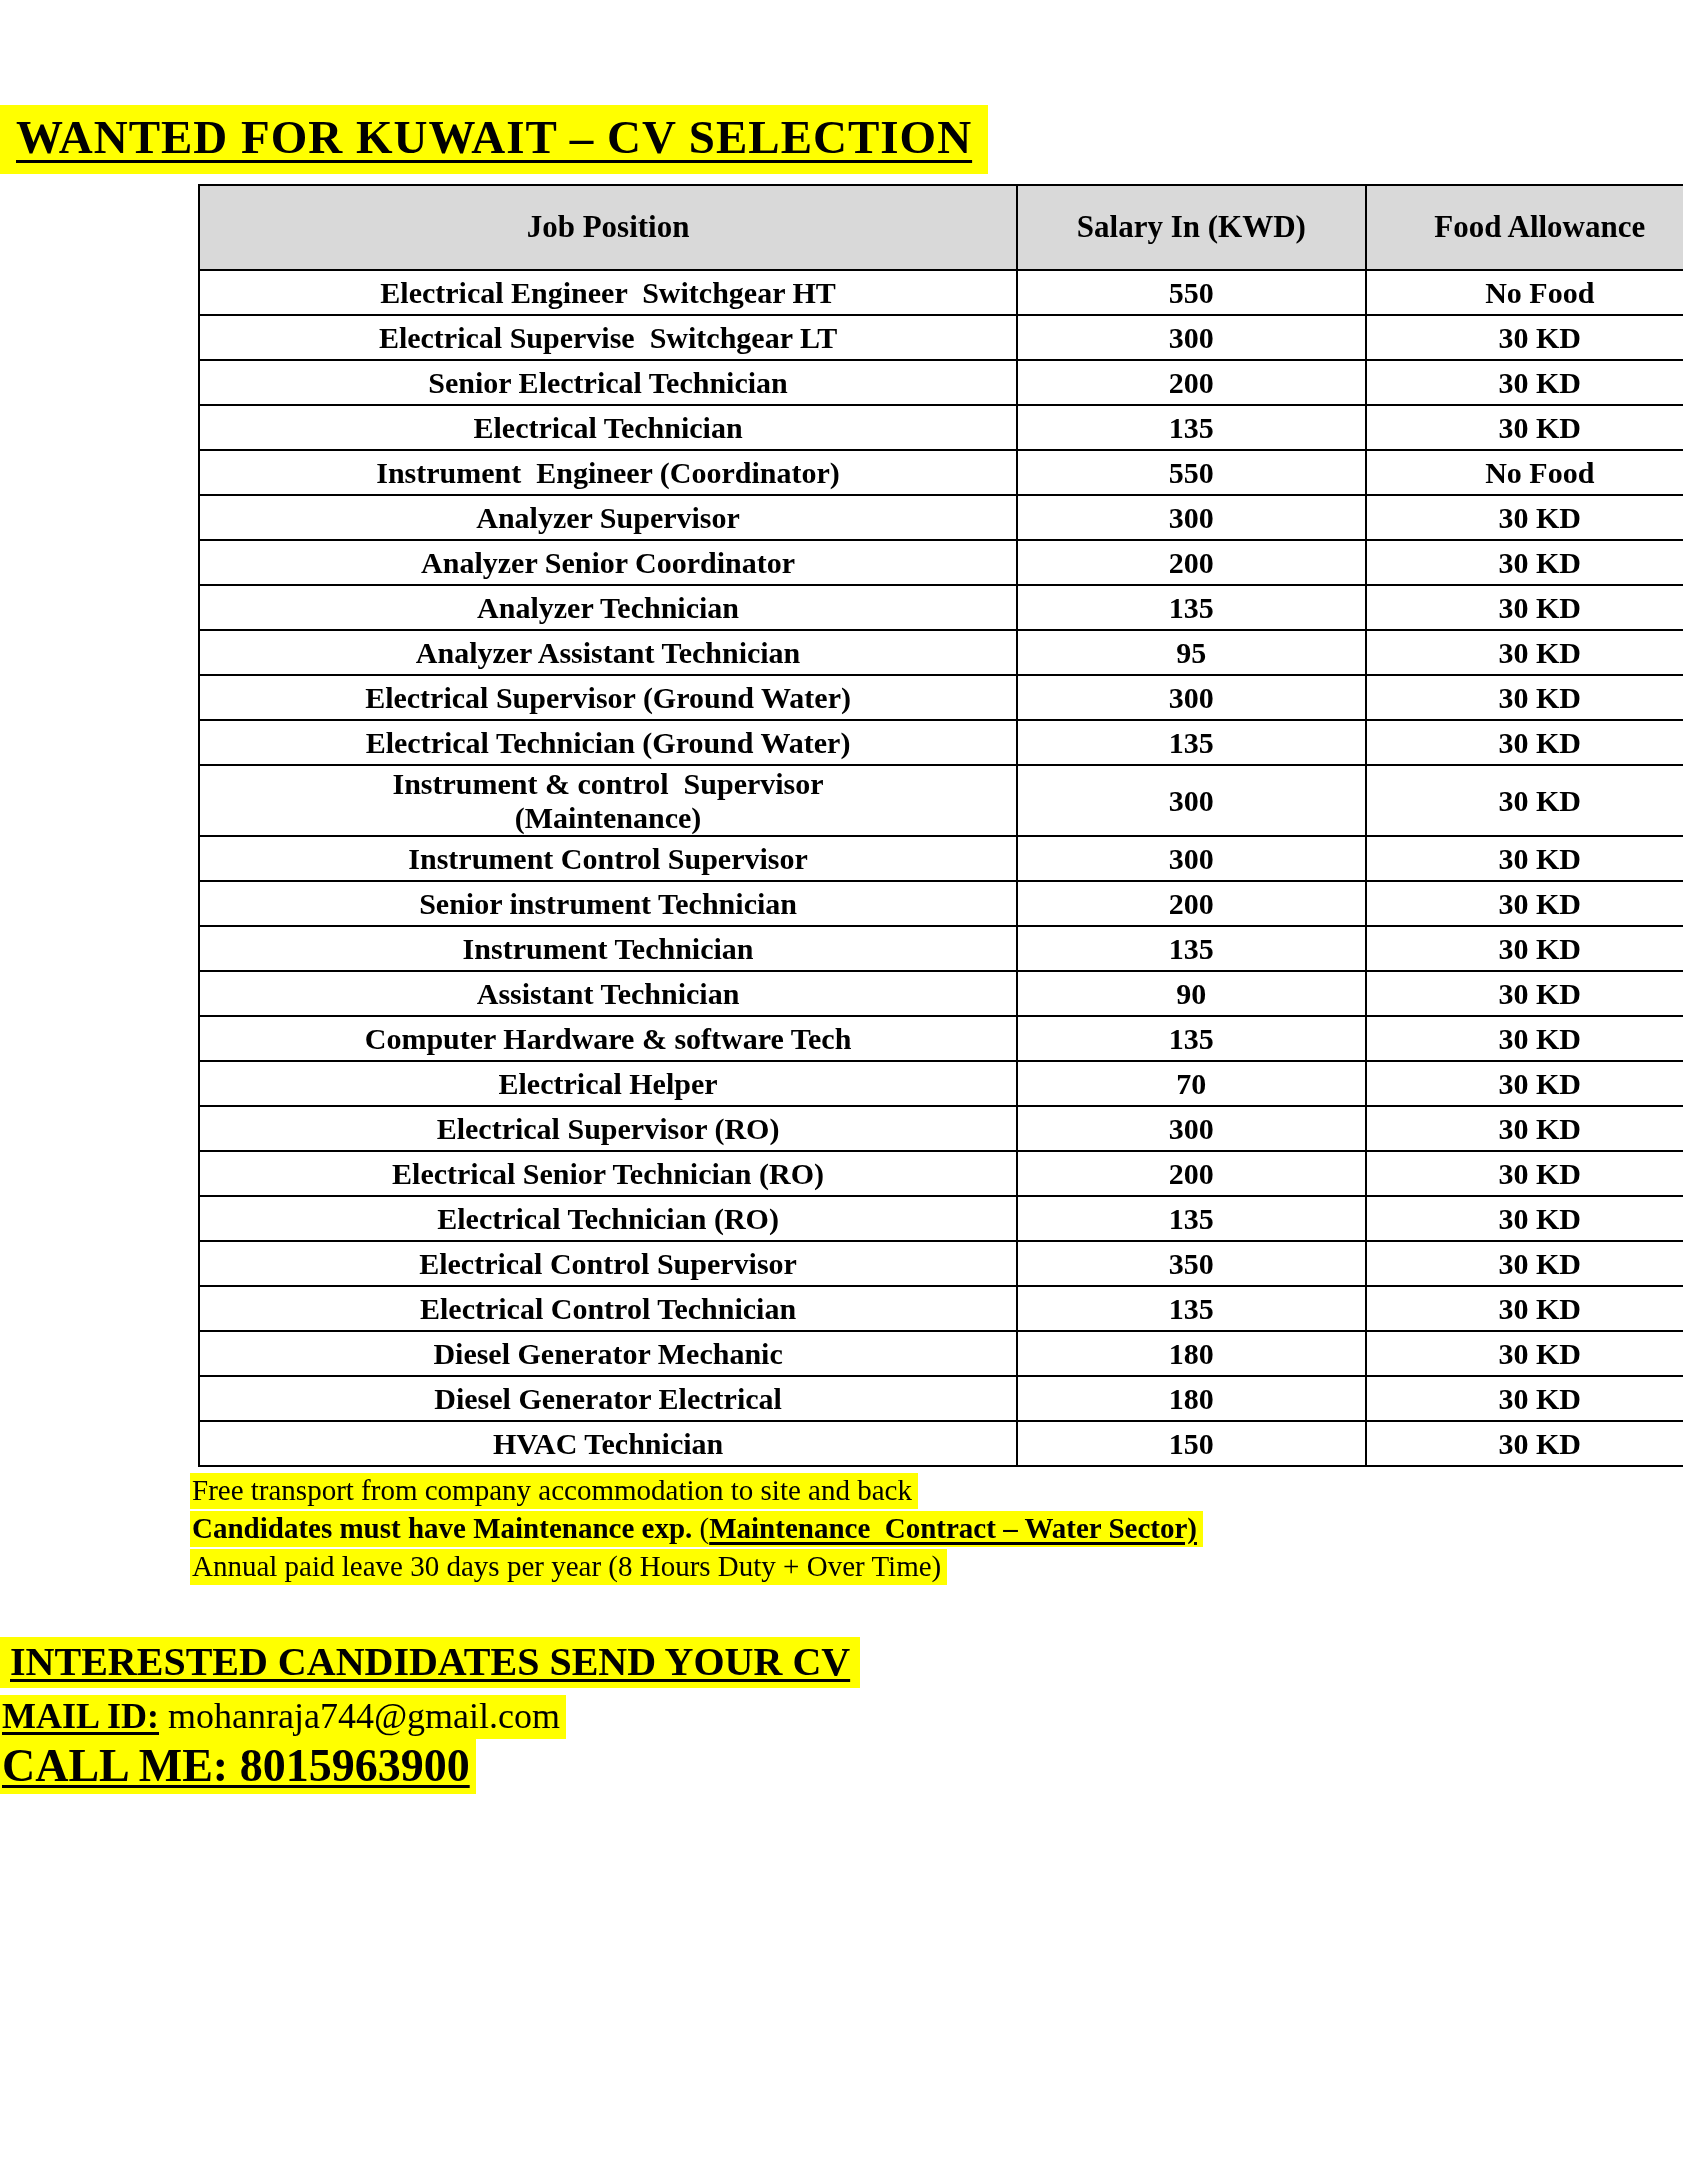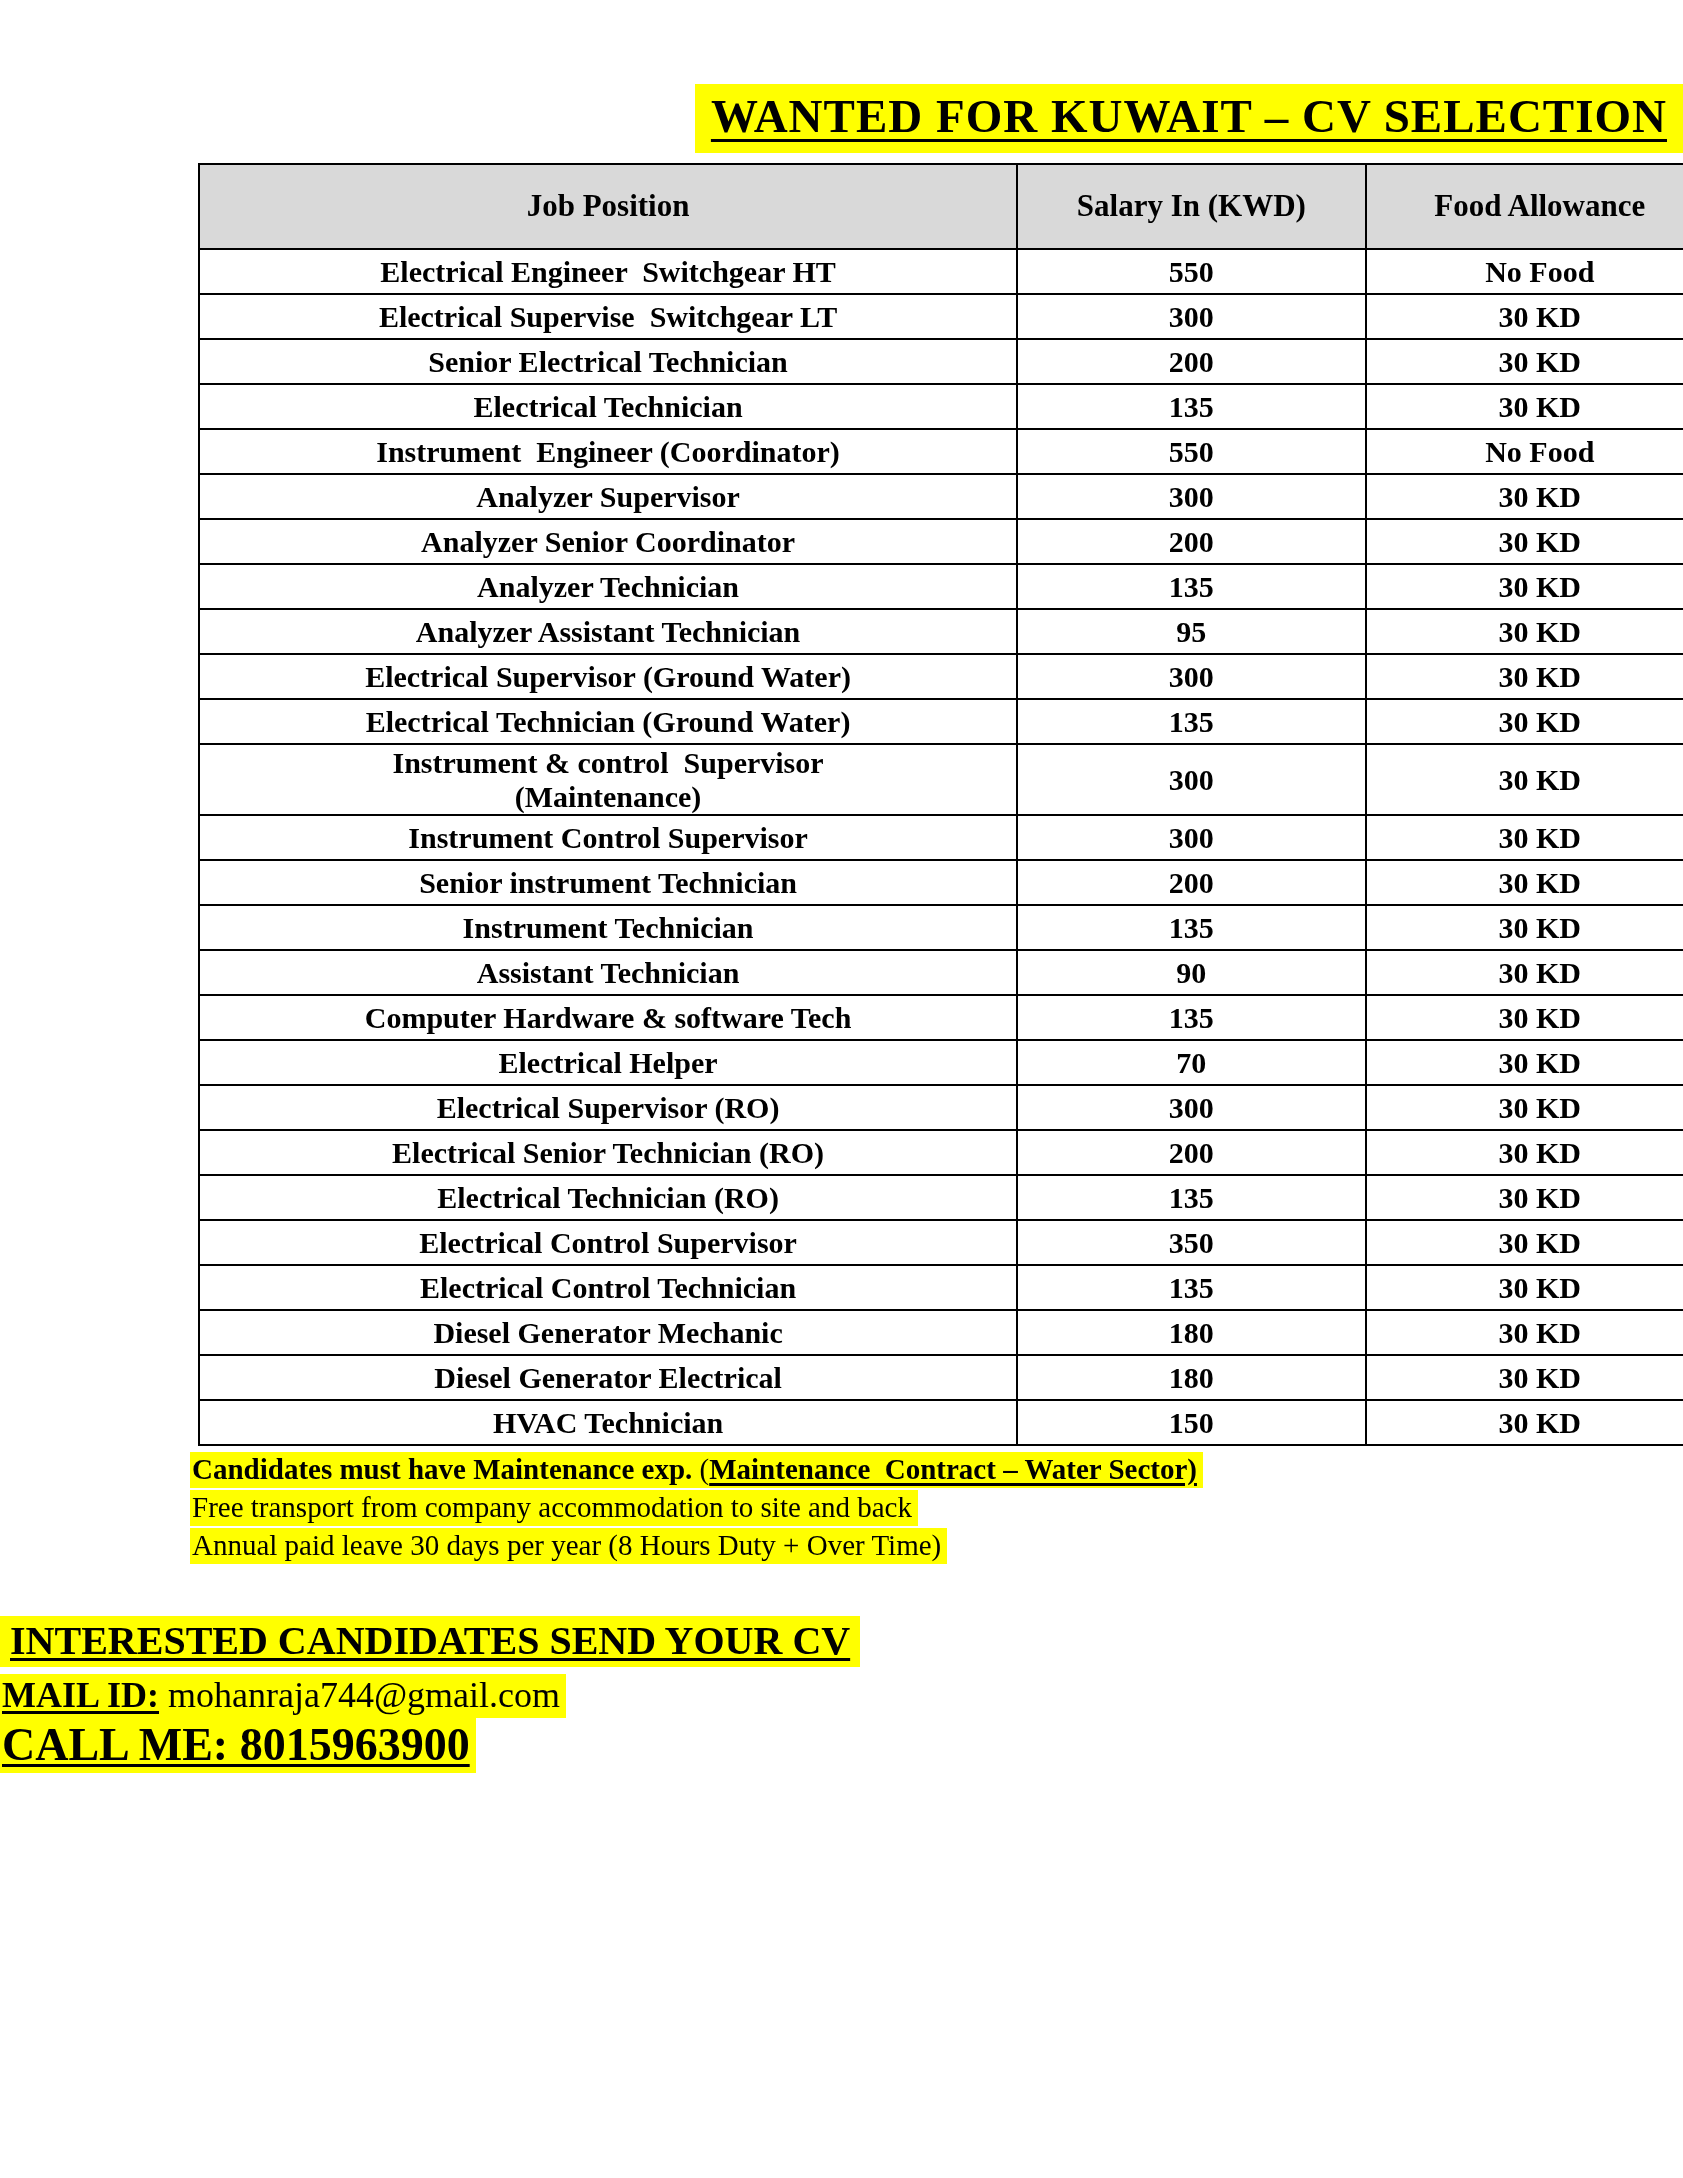--- a/index.html
+++ b/index.html
@@ -9,21 +9,21 @@
   }
   *{box-sizing:border-box;}
   html,body{margin:0;padding:0;}
   body{
     width:1683px;height:2178px;background:#ffffff;color:#000;
     font-family:"Liberation Serif","DejaVu Serif",serif;
   }
   .page{position:relative;width:1683px;height:2178px;overflow:hidden;}
 
   
-  .title-wrap{padding-top:84px;text-align:right;}
+  .title-wrap{padding-top:105px;text-align:left;}
   .doc-title{
     display:inline-block;background:var(--hl);
     font-weight:bold;font-size:47px;line-height:61px;
     padding:2px 16px 6px 16px;letter-spacing:1px;
     text-decoration:underline;text-decoration-thickness:3px;text-underline-offset:7px;
   }
 
   
   table.jobs{
     border-collapse:collapse;table-layout:fixed;
@@ -210,22 +210,22 @@
         </tr>
         <tr>
           <td>HVAC Technician</td>
           <td>150</td>
           <td>30 KD</td>
         </tr>
       </tbody>
   </table>
 
   <div class="notes">
+    <p class="note"><span class="hl">Free transport from company accommodation to site and back</span></p>
     <p class="note"><span class="hl"><span class="b">Candidates must have Maintenance exp. </span><span>(</span><span class="b u">Maintenance  Contract – Water Sector)</span></span></p>
-    <p class="note"><span class="hl">Free transport from company accommodation to site and back</span></p>
     <p class="note"><span class="hl">Annual paid leave 30 days per year (8 Hours Duty + Over Time)</span></p>
   </div>
 
   <div class="footer">
     <div class="cta-line">
       <span class="hl u">INTERESTED CANDIDATES SEND YOUR CV</span>
     </div>
     <div class="mail-line">
       <span class="hl"><span class="b u">MAIL ID:</span><span> mohanraja744@gmail.com</span></span>
     </div>

